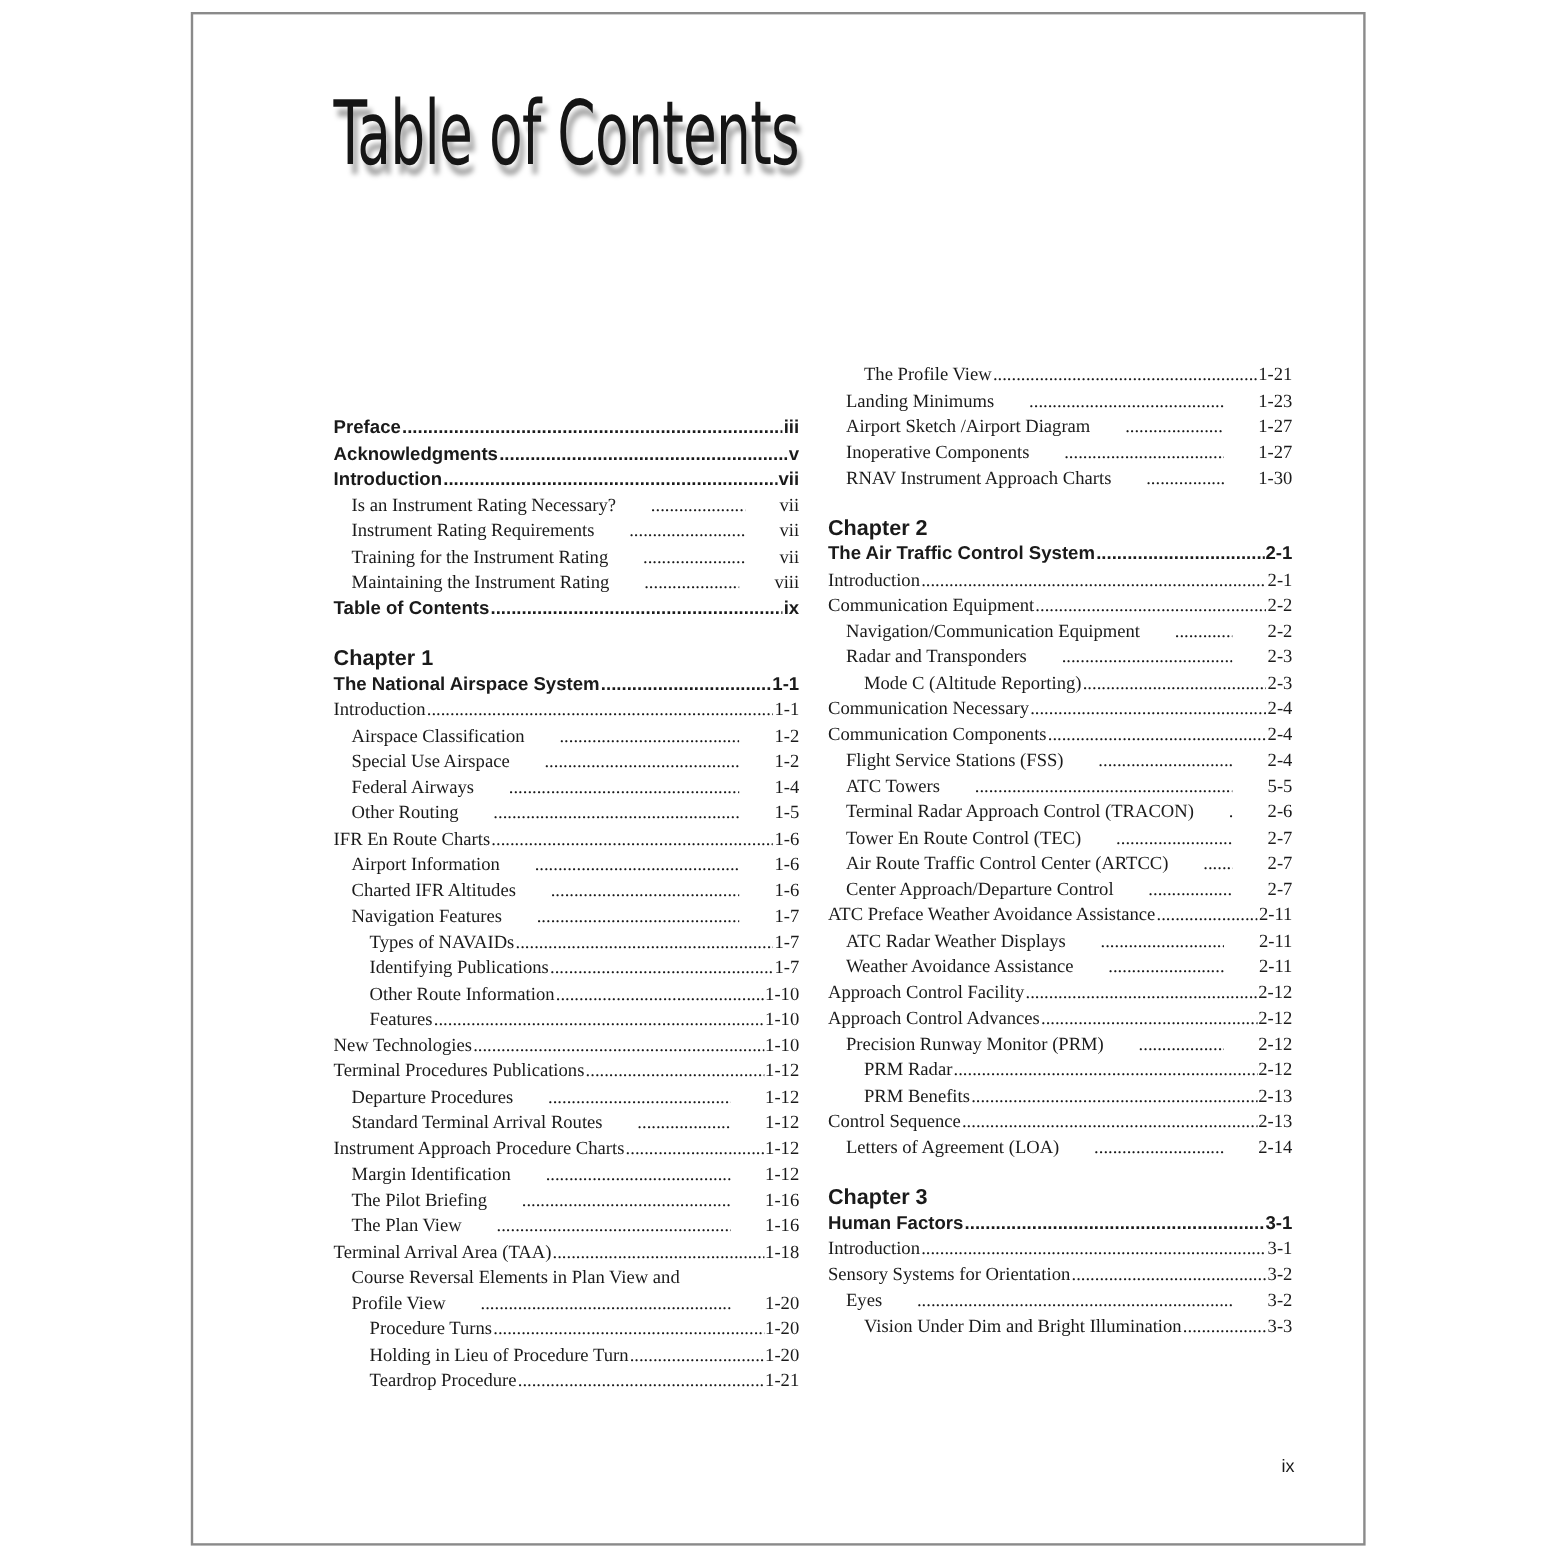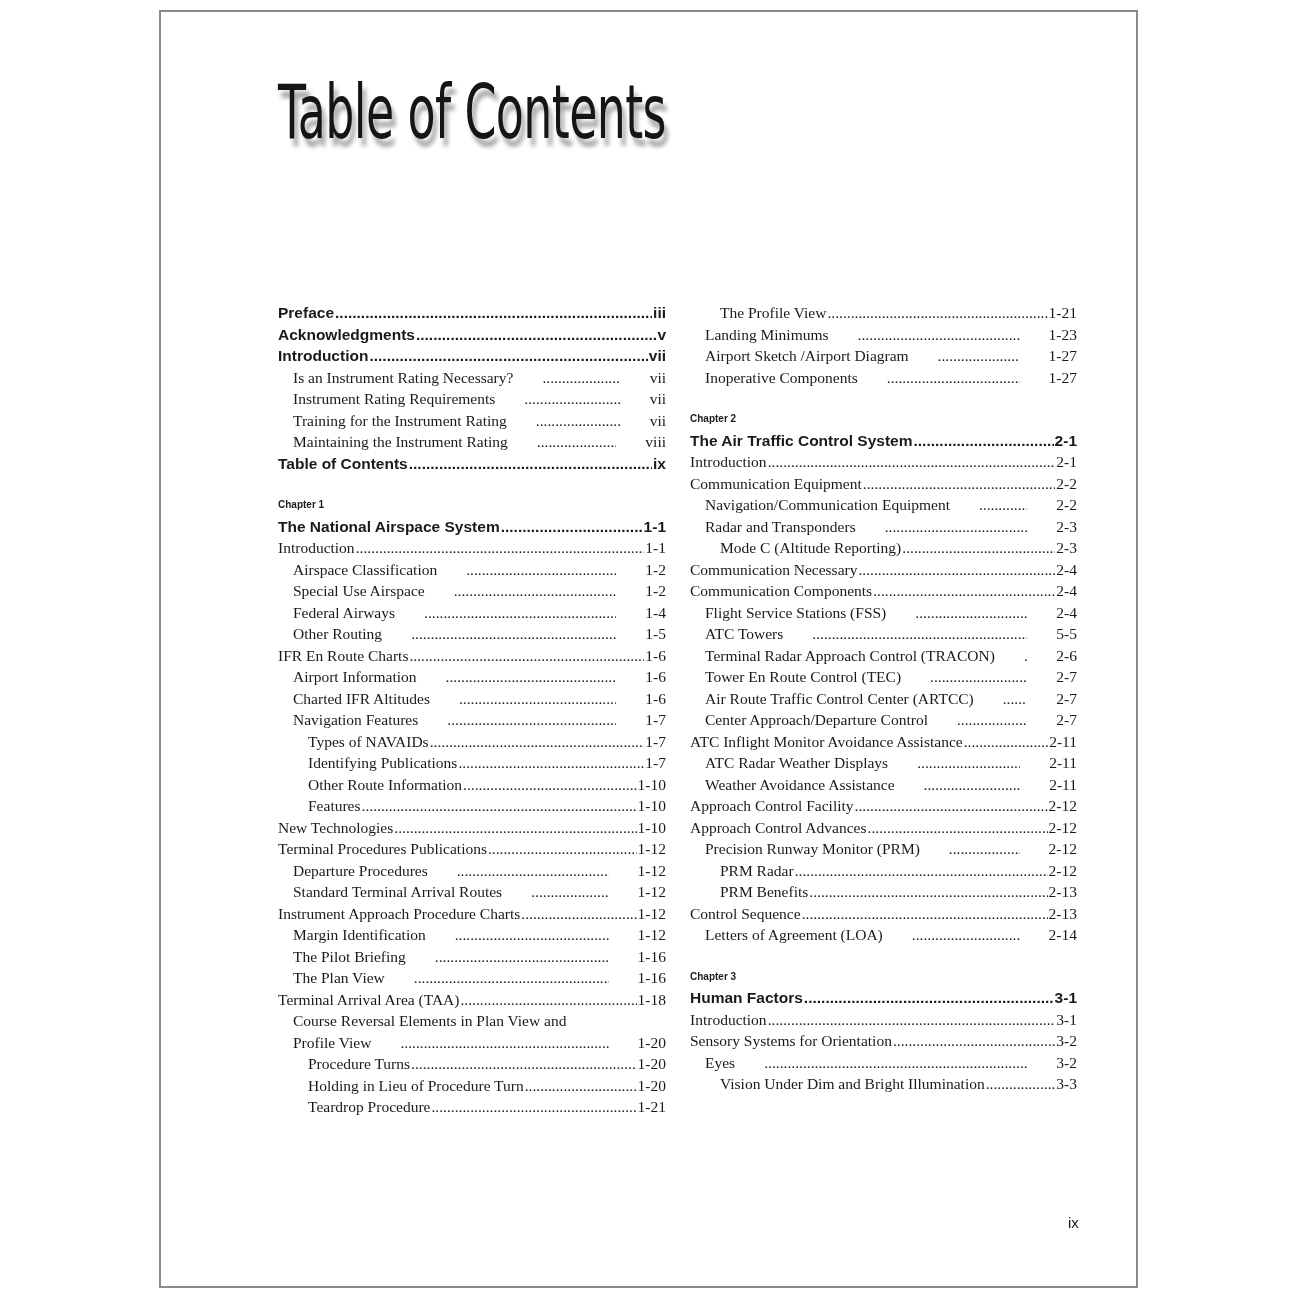--- a/index.html
+++ b/index.html
@@ -10,29 +10,29 @@
   }
   .title {
     position: absolute; left: 278px; top: 72px;
     font-family: "DejaVu Sans", sans-serif;
     font-size: 74px; line-height: 80px; color: #151515;
     transform: scaleX(0.62); transform-origin: left top;
     letter-spacing: -1px; white-space: nowrap;
     text-shadow: 6px 8px 6px rgba(0,0,0,0.35);
   }
   .col { position: absolute; top: 302px; }
-  .col.left { left: 278px; width: 388px; }
+  .col.left { left: 278px; width: 388px; margin-top: 44px; }
   .col.right { left: 690px; width: 387px; }
   .row {
     display: flex; align-items: baseline; height: 21.5px; line-height: 21.5px;
     white-space: nowrap; color: #1a1a1a;
   }
   .row.serif { font-family: "Liberation Serif", serif; font-size: 15.5px; }
   .row.bold { font-family: "Liberation Sans", sans-serif; font-weight: bold; font-size: 15.5px; }
-  .row.chapter { font-family: "Liberation Sans", sans-serif; font-weight: bold; font-size: 10px; align-items: center; }
+  .row.chapter { font-family: "Liberation Sans", sans-serif; font-weight: bold; font-size: 18px; align-items: center; }
   .row.gap { height: 20px; }
   .row.l1 { padding-left: 15px; gap: 28px; }
   .row.l2 { padding-left: 30px; align-items: flex-end; }
   .row .label { flex: 0 0 auto; }
   .row .dots {
     flex: 1 1 auto; overflow: hidden; margin: 0 1px;
     letter-spacing: 0px;
   }
   .row .dots::before {
     content: "..................................................................................................................................................................................................";
@@ -248,20 +248,25 @@
     <div class="row serif l1">
       <span class="label">Airport Sketch /Airport Diagram</span>
       <span class="dots"></span>
       <span class="page-no">1-27</span>
     </div>
     <div class="row serif l1">
       <span class="label">Inoperative Components</span>
       <span class="dots"></span>
       <span class="page-no">1-27</span>
     </div>
+    <div class="row serif l1">
+      <span class="label">RNAV Instrument Approach Charts</span>
+      <span class="dots"></span>
+      <span class="page-no">1-30</span>
+    </div>
     <div class="row gap"></div>
     <div class="row chapter">
       <span class="label">Chapter 2</span>
     </div>
     <div class="row bold">
       <span class="label">The Air Traffic Control System</span>
       <span class="dots"></span>
       <span class="page-no">2-1</span>
     </div>
     <div class="row serif">
@@ -323,21 +328,21 @@
       <span class="label">Air Route Traffic Control Center (ARTCC)</span>
       <span class="dots"></span>
       <span class="page-no">2-7</span>
     </div>
     <div class="row serif l1">
       <span class="label">Center Approach/Departure Control</span>
       <span class="dots"></span>
       <span class="page-no">2-7</span>
     </div>
     <div class="row serif">
-      <span class="label">ATC Inflight Monitor Avoidance Assistance</span>
+      <span class="label">ATC Preface Weather Avoidance Assistance</span>
       <span class="dots"></span>
       <span class="page-no">2-11</span>
     </div>
     <div class="row serif l1">
       <span class="label">ATC Radar Weather Displays</span>
       <span class="dots"></span>
       <span class="page-no">2-11</span>
     </div>
     <div class="row serif l1">
       <span class="label">Weather Avoidance Assistance</span>

